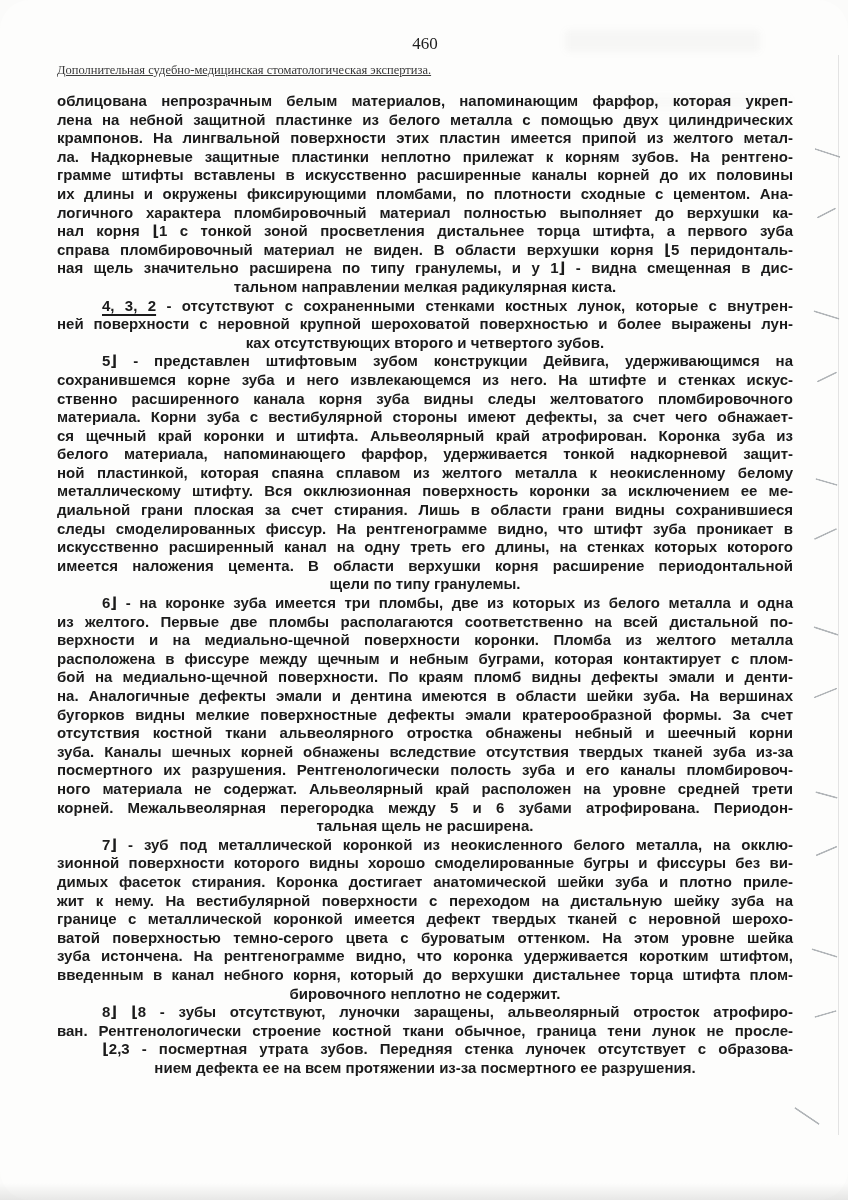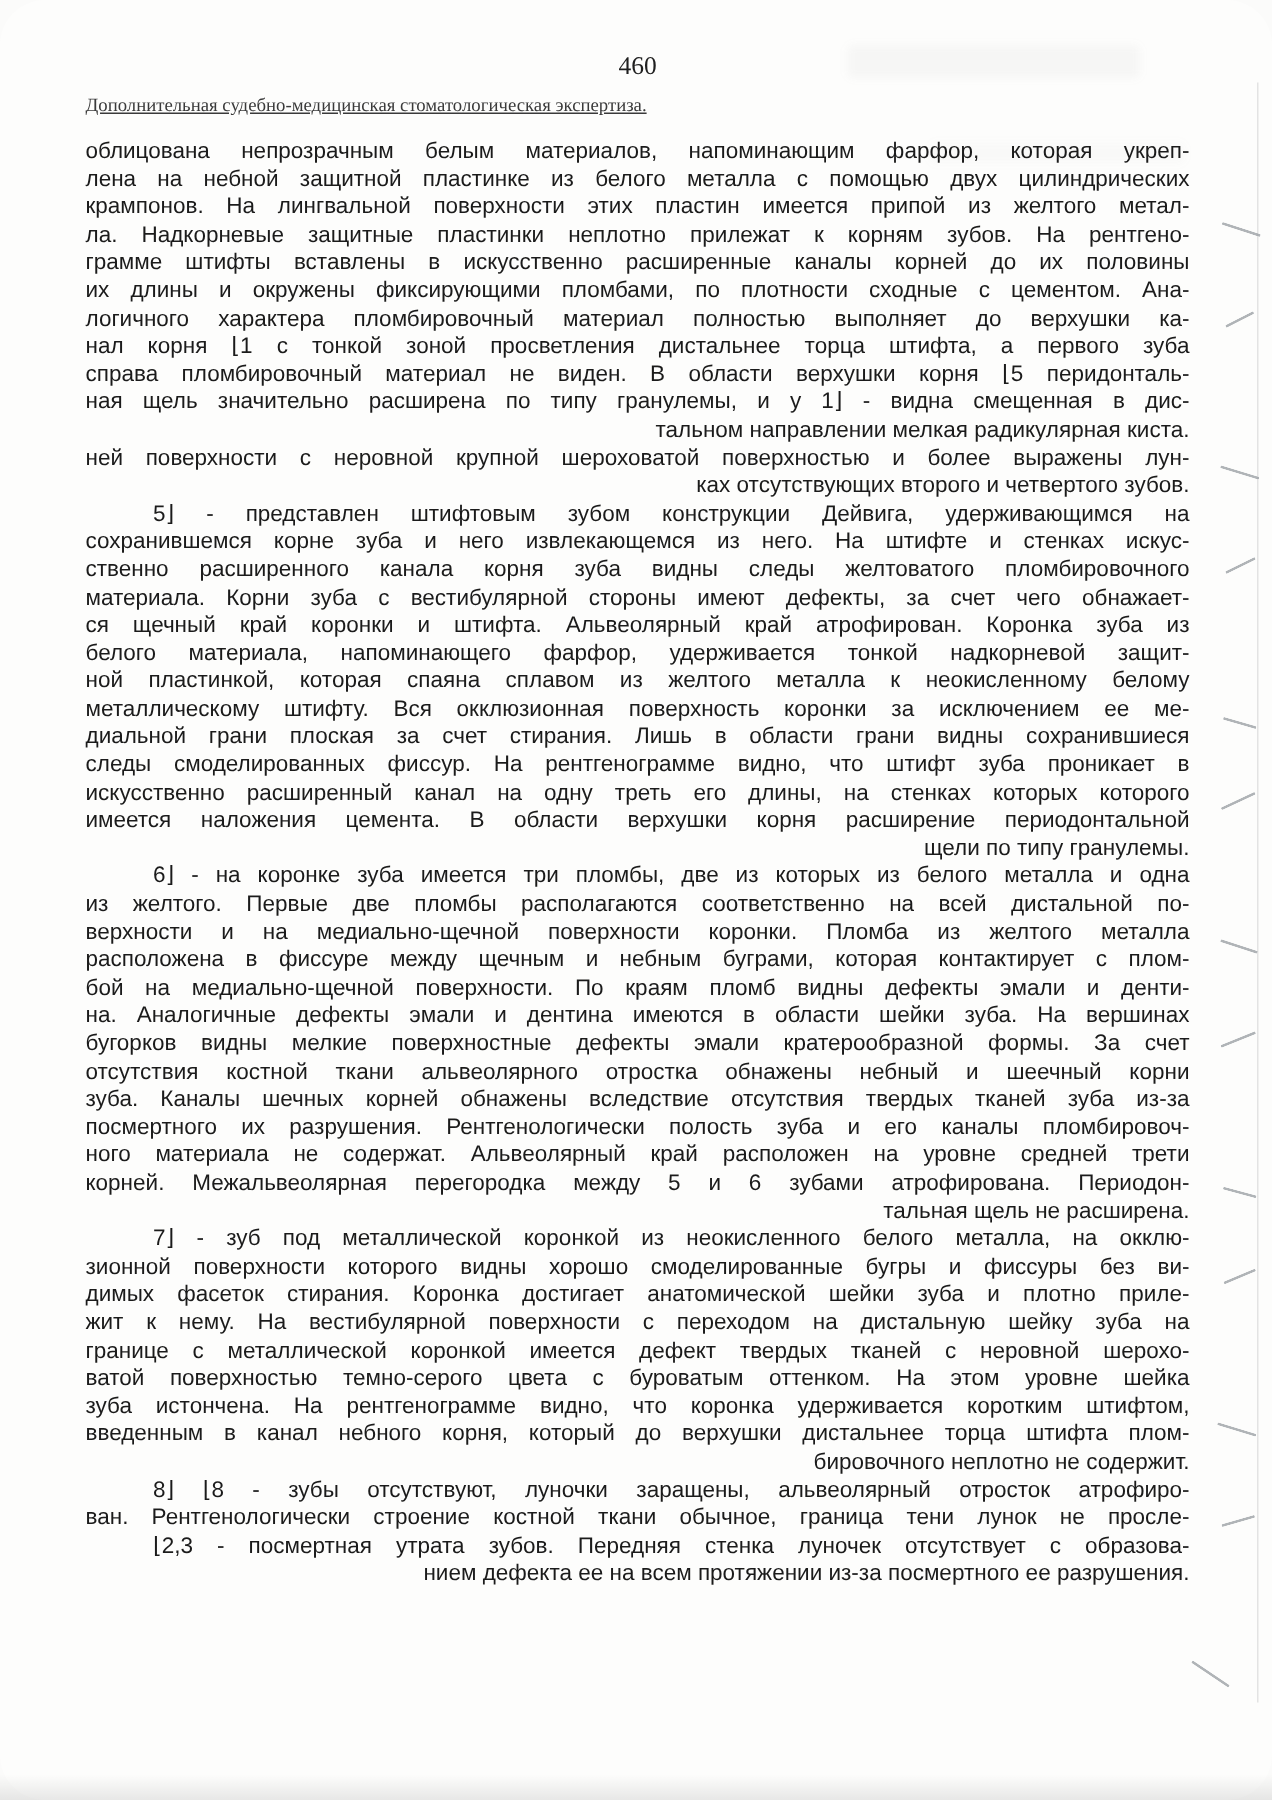--- a/index.html
+++ b/index.html
@@ -16,23 +16,23 @@
   }
   .running-header{
     position:absolute;top:63px;left:57px;
     font-family:"Liberation Serif","DejaVu Serif",serif;
     font-size:12.5px;color:#3a3a3a;text-decoration:underline;
   }
   .body-text{
     position:absolute;top:92px;left:57px;width:736px;
     font-size:15px;line-height:18.6px;color:#1b1b1b;
   }
-  .para{margin:0;}
+  .para{margin:0;font-weight:bold;}
   .line{text-align:justify;text-align-last:justify;white-space:normal;}
-  .line-last{text-align:right;text-align-last:auto;}
+  .line-last{text-align:center;text-align-last:auto;}
   .line-indent{text-indent:45px;}
   .u{text-decoration:underline;text-decoration-thickness:1.5px;text-underline-offset:3px;}
   .page-edge-line{
     position:absolute;left:838px;top:55px;width:1px;height:1080px;
     background:#dcdcdc;opacity:.8;
   }
   .stroke{
     position:absolute;height:0;border-top:2px solid #979ca1;
     border-radius:2px;opacity:.75;
   }
@@ -68,20 +68,21 @@
         <div class="line"><span>ла. Надкорневые защитные пластинки неплотно прилежат к корням зубов. На рентгено-</span></div>
         <div class="line"><span>грамме штифты вставлены в искусственно расширенные каналы корней до их половины</span></div>
         <div class="line"><span>их длины и окружены фиксирующими пломбами, по плотности сходные с цементом. Ана-</span></div>
         <div class="line"><span>логичного характера пломбировочный материал полностью выполняет до верхушки ка-</span></div>
         <div class="line"><span>нал корня ⌊1 с тонкой зоной просветления дистальнее торца штифта, а первого зуба</span></div>
         <div class="line"><span>справа пломбировочный материал не виден. В области верхушки корня ⌊5 перидонталь-</span></div>
         <div class="line"><span>ная щель значительно расширена по типу гранулемы, и у 1⌋ - видна смещенная в дис-</span></div>
         <div class="line line-last"><span>тальном направлении мелкая радикулярная киста.</span></div>
       </div>
       <div class="para">
+        <div class="line line-indent"><span class="u">4, 3, 2</span><span> - отсутствуют с сохраненными стенками костных лунок, которые с внутрен-</span></div>
         <div class="line"><span>ней поверхности с неровной крупной шероховатой поверхностью и более выражены лун-</span></div>
         <div class="line line-last"><span>ках отсутствующих второго и четвертого зубов.</span></div>
       </div>
       <div class="para">
         <div class="line line-indent"><span>5⌋ - представлен штифтовым зубом конструкции Дейвига, удерживающимся на</span></div>
         <div class="line"><span>сохранившемся корне зуба и него извлекающемся из него. На штифте и стенках искус-</span></div>
         <div class="line"><span>ственно расширенного канала корня зуба видны следы желтоватого пломбировочного</span></div>
         <div class="line"><span>материала. Корни зуба с вестибулярной стороны имеют дефекты, за счет чего обнажает-</span></div>
         <div class="line"><span>ся щечный край коронки и штифта. Альвеолярный край атрофирован. Коронка зуба из</span></div>
         <div class="line"><span>белого материала, напоминающего фарфор, удерживается тонкой надкорневой защит-</span></div>

